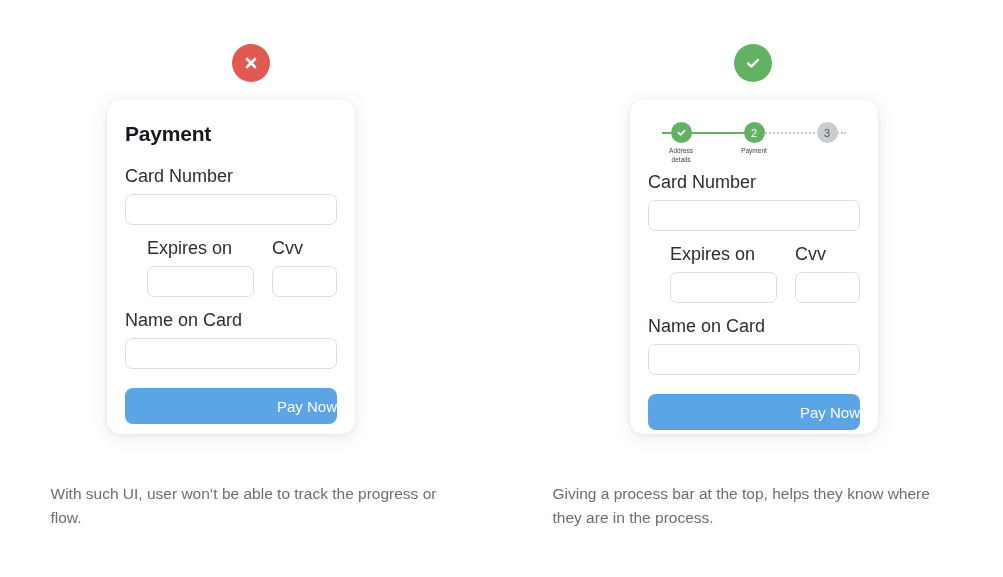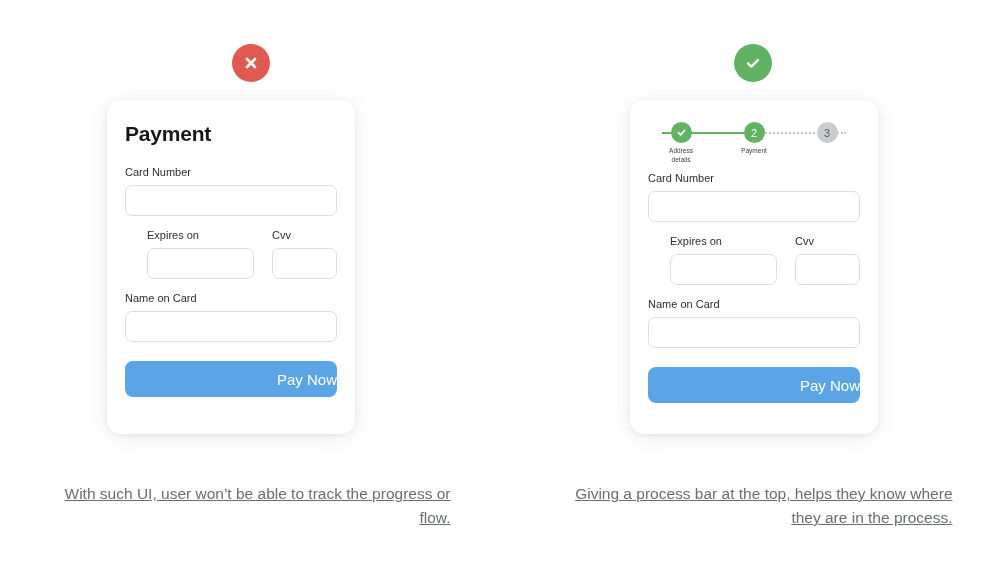--- a/index.html
+++ b/index.html
@@ -81,21 +81,21 @@
     font-size: 6.5px;
     line-height: 1.35;
     color: #3c3f45;
     text-align: center;
     white-space: pre-line;
   }
 
   
   .field { margin-bottom: 13px; }
   .field-label {
-    font-size: 11px;
+    font-size: 18px;
     color: #2b2e33;
     margin-bottom: 7px;
   }
   .input {
     width: 100%; height: 31px;
     border: 1px solid #dcdee1;
     border-radius: 7px;
     background: #ffffff;
   }
   .row { display: flex; gap: 18px; margin-bottom: 13px; }
@@ -116,25 +116,24 @@
     text-align: right;
   }
 
   
   .caption {
     position: absolute;
     top: 466px;
     left: 50%;
     transform: translateX(-50%);
     width: 400px;
-    text-align: right;
+    text-align: left;
     font-size: 15.5px;
     line-height: 1.55;
     color: #6a6d73;
-    text-decoration: underline;
   }
 </style>
 </head>
 <body>
 
 <div class="stage">
 
   <div class="column col-left">
 
     <div class="badge" style="background:#e05a52;">

